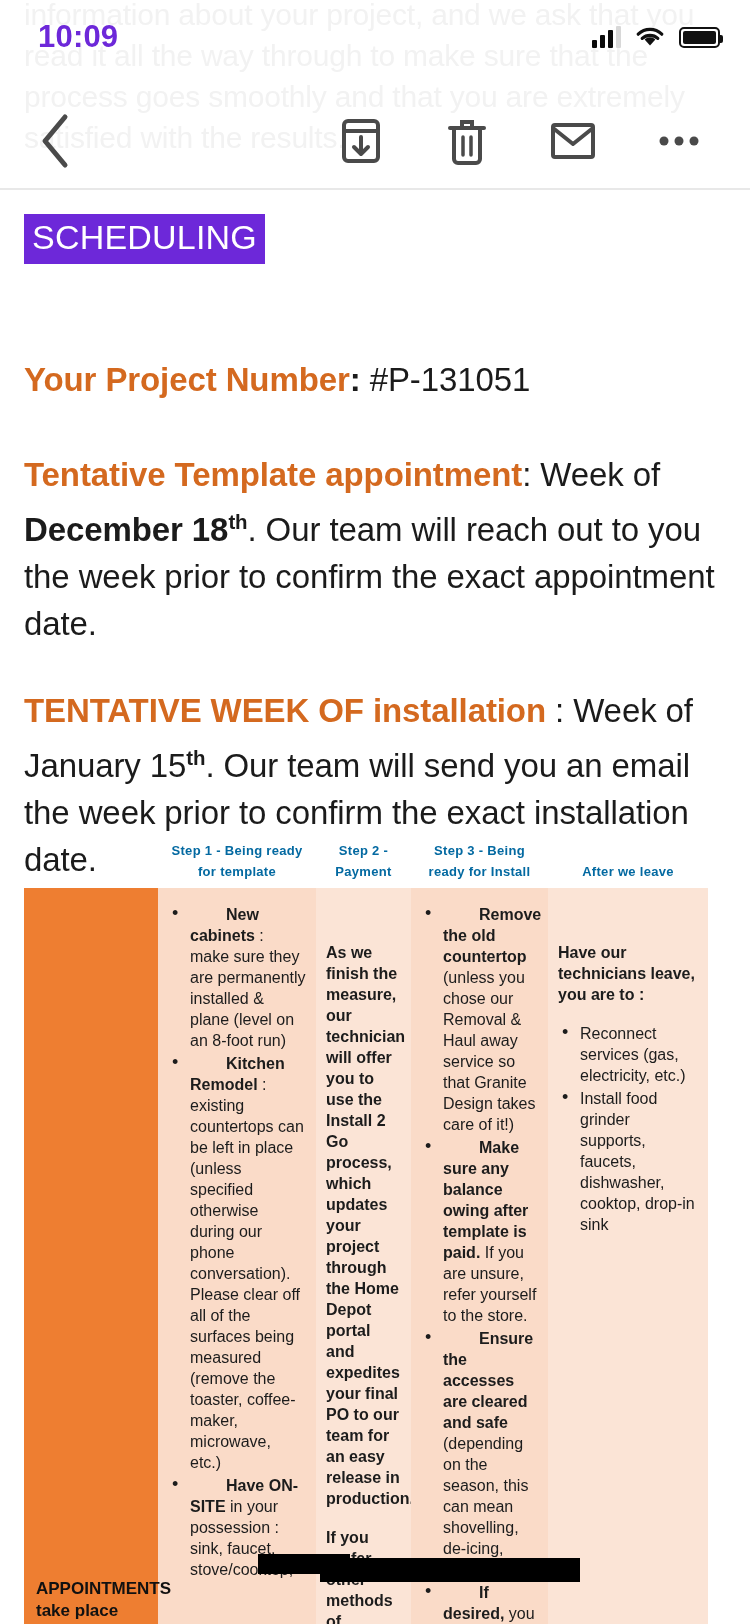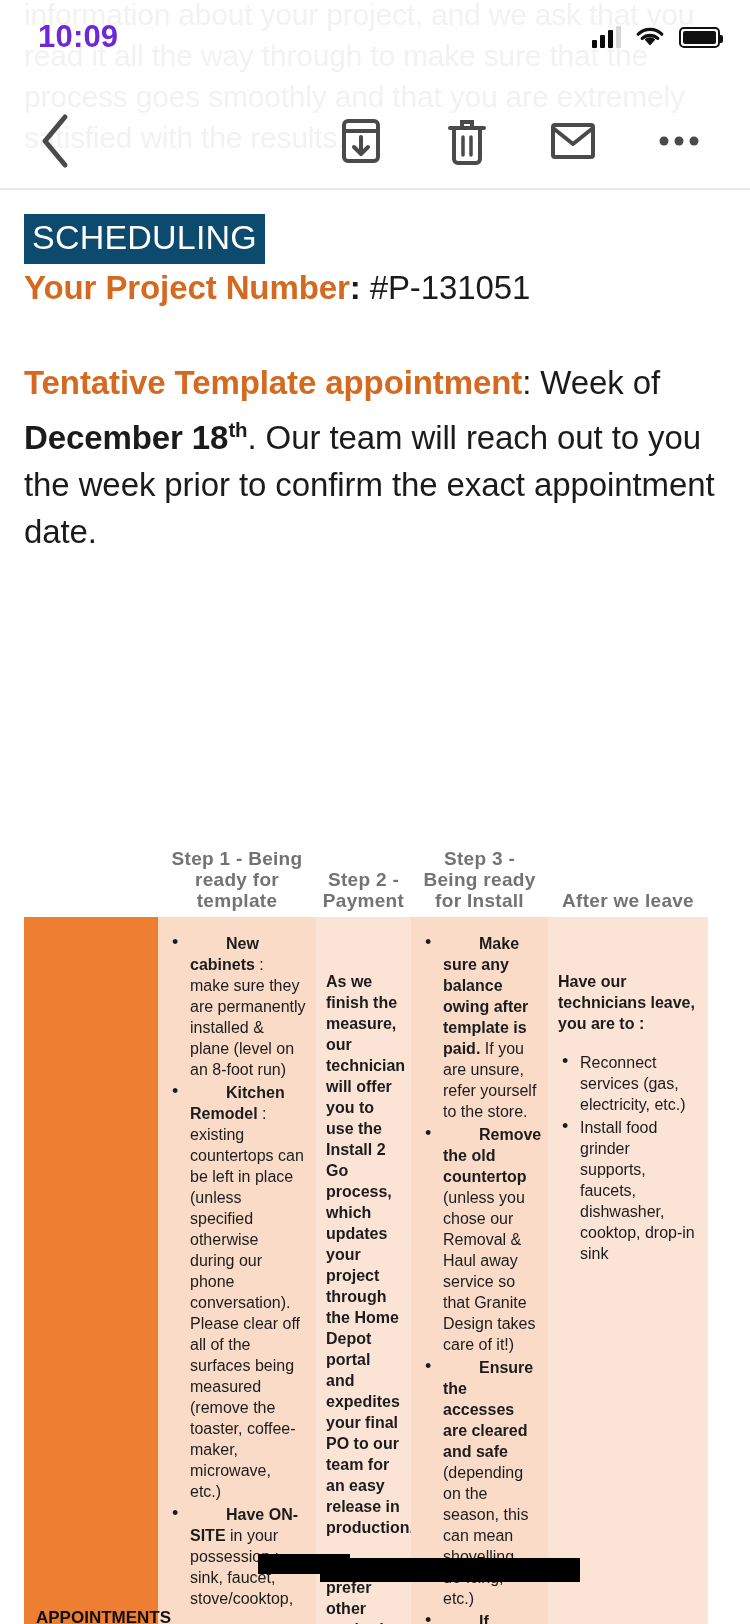--- a/index.html
+++ b/index.html
@@ -65,47 +65,47 @@
   }
 
   
   .content {
     position: absolute; top: 200px; left: 0; width: 750px;
     padding: 0 24px;
     z-index: 3;
   }
   .sched-wrap { margin-top: 14px; }
   .sched {
-    display:inline-block; background:#0c4a6e; color:#fff;
+    display:inline-block; background:#6d28d9; color:#fff;
     font-size: 34px; font-weight: 400; line-height: 1.28;
     padding: 2px 8px 4px 8px; letter-spacing: 0.2px;
   }
 
   .para {
     font-size: 33px;
     line-height: 47px;
     color: #1b1b1b;
     letter-spacing: -0.1px;
   }
-  .p-projnum { }
+  .p-projnum { margin-top: 92px; }
   .p-template { margin-top: 48px; }
   .p-install { margin-top: 40px; }
   .accent { color: #d4691f; font-weight: 700; }
   .strong { font-weight: 700; color:#1b1b1b; }
   sup { font-size: 0.62em; vertical-align: super; font-weight: 700; }
 
   
   .table-block { position: absolute; top: 840px; left: 0; width: 750px; z-index: 3; }
   .thead {
     display: flex; padding-left: 24px; padding-right: 16px; align-items: flex-end;
   }
   .th-spacer { width: 134px; flex: none; }
   .th {
-    font-size: 19px; font-weight: 700; color: #737373; line-height: 21px;
-    text-align: center; padding: 0 4px 6px 4px; letter-spacing: 0.3px; margin-top: 8px;
+    font-size: 13px; font-weight: 700; color: #0369a1; line-height: 21px;
+    text-align: center; padding: 0 4px 6px 4px; letter-spacing: 0.3px;
   }
   .th.c1 { width: 158px; }
   .th.c2 { width: 95px; }
   .th.c3 { width: 137px; }
   .th.c4 { width: 160px; }
 
   .tbody { display: flex; padding-left: 24px; padding-right: 16px; }
   .col { padding: 16px 10px 0 10px; }
   .col-0 { width: 134px; background: #ee7e31; position: relative; }
   .col-1 { width: 158px; background: #fadbc8; }
@@ -220,20 +220,23 @@
     </div>
 
     <p class="para p-projnum">
       <span class="accent">Your Project Number</span><span class="strong">: </span><span>#P-131051</span>
     </p>
 
     <p class="para p-template">
       <span class="accent">Tentative Template appointment</span><span>: Week of </span><span class="strong">December 18</span><sup class="strong">th</sup><span>. Our team will reach out to you the week prior to confirm the exact appointment date.</span>
     </p>
 
+    <p class="para p-install">
+      <span class="accent">TENTATIVE WEEK OF installation</span><span> : Week of </span><span>January 15</span><sup>th</sup><span>. Our team will send you an email the week prior to confirm the exact installation date.</span>
+    </p>
   </div>
 
   <div class="table-block">
     <div class="thead">
       <div class="th-spacer"></div>
       <div class="th c1">Step 1 - Being ready for template</div>
       <div class="th c2">Step 2 - Payment</div>
       <div class="th c3">Step 3 - Being ready for Install</div>
       <div class="th c4">After we leave</div>
     </div>
@@ -252,22 +255,22 @@
         </ul>
       </div>
 
       <div class="col col-2">
         <div class="cell-para pad-top-2">As we finish the measure, our technician will offer you to use the Install 2 Go process, which updates your project through the Home Depot portal and expedites your final PO to our team for an easy release in production.</div>
         <div class="cell-para">If you prefer other methods of payment, you will</div>
       </div>
 
       <div class="col col-3">
         <ul class="cell-list">
+          <li><span class="b">Remove the old countertop</span><span> </span><span>(unless you chose our Removal &amp; Haul away service so that Granite Design takes care of it!)</span></li>
           <li><span class="b">Make sure any balance owing after template is paid.</span><span> </span><span>If you are unsure, refer yourself to the store.</span></li>
-          <li><span class="b">Remove the old countertop</span><span> </span><span>(unless you chose our Removal &amp; Haul away service so that Granite Design takes care of it!)</span></li>
           <li><span class="b">Ensure the accesses are cleared and safe</span><span> </span><span>(depending on the season, this can mean shovelling, de-icing, etc.)</span></li>
           <li><span class="b">If desired,</span><span> </span><span>you can</span></li>
         </ul>
       </div>
 
       <div class="col col-4">
         <div class="cell-para pad-top-2">Have our technicians leave, you are to :</div>
         <ul class="cell-list pad-top-2">
           <li><span>Reconnect services (gas, electricity, etc.)</span></li>
           <li><span>Install food grinder supports, faucets, dishwasher, cooktop, drop-in sink</span></li>

